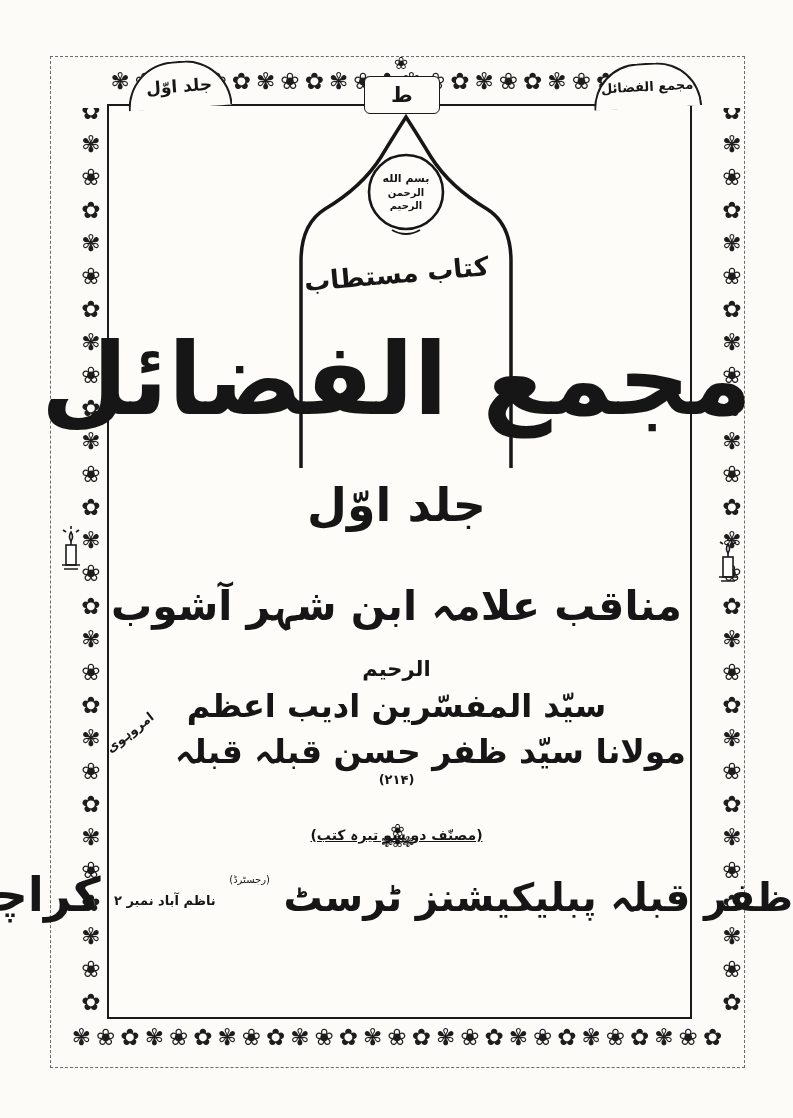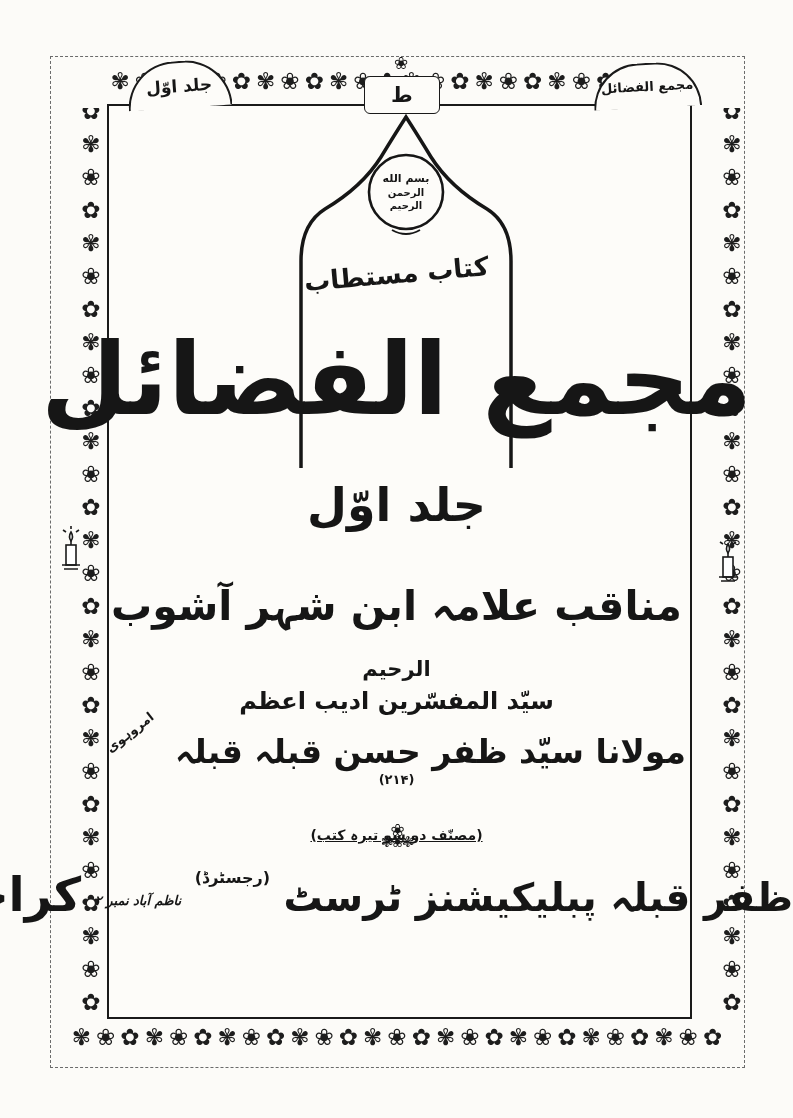--- a/index.html
+++ b/index.html
@@ -80,34 +80,34 @@
     z-index:2;
     line-height:1.25;
   }
   .honorific      {top:258px;font-size:26px;font-weight:bold;transform:rotate(-5deg);}
   .main-title     {top:302px;font-size:100px;font-weight:bold;line-height:1.55;letter-spacing:-2px;}
   .volume         {top:477px;font-size:46px;font-weight:bold;}
   .small-label    {font-size:21px;font-weight:bold;}
   .translation-lbl{top:548px;}
   .work-title     {top:581px;font-size:41px;font-weight:bold;}
   .translator-lbl {top:656px;letter-spacing:2px;}
-  .translator-ttl {top:686px;font-size:24px;font-weight:bold;}
+  .translator-ttl {top:686px;font-size:32px;font-weight:bold;}
   .translator-nm  {top:731px;font-size:33px;font-weight:bold;}
   .nisba{
     font-size:13px;font-weight:bold;
     display:inline-block;transform:rotate(-38deg) translateY(-8px);
     vertical-align:top;
   }
   .works-numeral  {top:772px;font-size:13px;font-weight:bold;}
   .works-note     {top:827px;font-size:14px;font-weight:bold;text-decoration:underline;}
   .ornament       {top:824px;font-size:15px;line-height:.75;letter-spacing:-2px;}
   .ornament .orn-top{font-size:17px;display:block;}
   .publisher      {top:866px;font-size:39px;font-weight:bold;white-space:nowrap;}
-  .publisher .reg {font-size:16px;font-weight:bold;vertical-align:28px;letter-spacing:0;text-align:right;}
-  .publisher .loc {font-size:13px;font-weight:bold;vertical-align:6px;font-style:italic;}
+  .publisher .reg {font-size:10px;font-weight:normal;vertical-align:28px;letter-spacing:0;text-align:right;}
+  .publisher .loc {font-size:13px;font-weight:bold;vertical-align:6px;}
   .publisher .city{font-size:47px;font-weight:bold;}
 </style>
 </head>
 <body>
 
 <div class="cover">
 
   <div class="outer-dashed"></div>
 
   <div class="leaf-strip leaf-top">✿❀✾✿❀✾✿❀✾✿❀✾✿❀✾✿❀✾✿❀✾✿❀✾✿❀✾</div>

